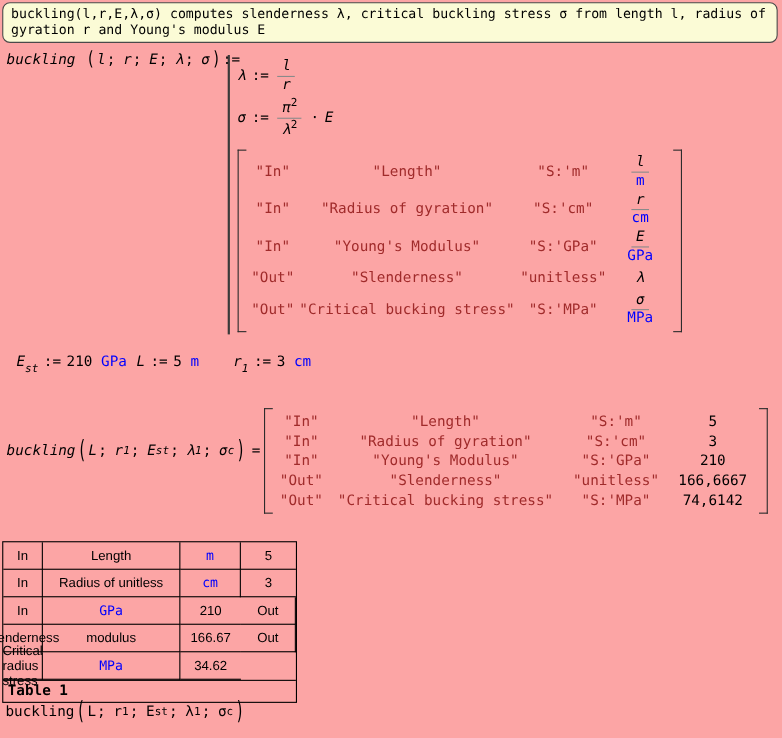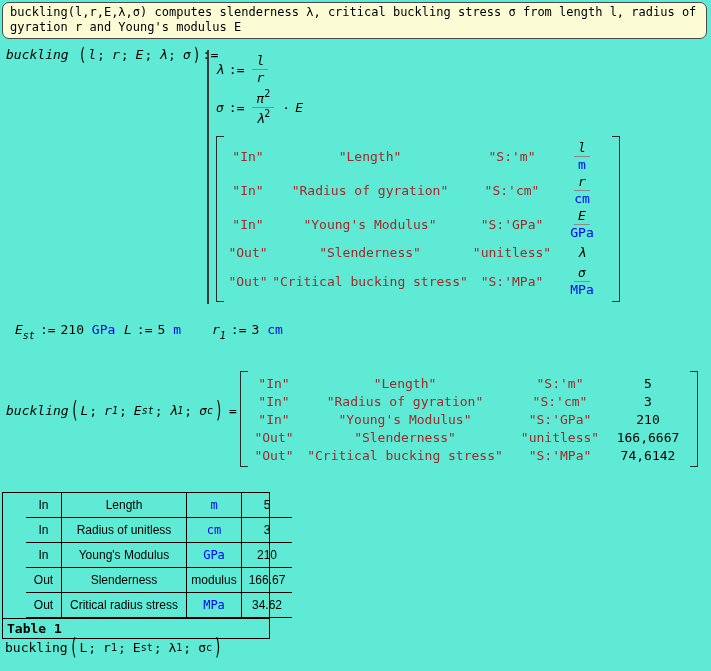--- a/index.html
+++ b/index.html
@@ -1,16 +1,16 @@
 <!DOCTYPE html>
 <html><head>
 <meta charset="utf-8">
 <style>
   html,body { margin:0; padding:0; background:#fff; }
-  .canvas { position:relative; width:711px; height:671px; background:#5eead4;
+  .canvas { position:relative; width:711px; height:671px; background:#fca5a5;
             font-family:"DejaVu Sans Mono", monospace; font-size:13px; color:#000; overflow:hidden; }
 
   
   .comment { position:absolute; left:2px; top:2px; width:705px; box-sizing:border-box;
              background:#fbfbd6; border:1px solid #4a4a4a; border-radius:7px;
              padding:2px 7px 3px; font-size:12px; line-height:15px; }
 
   
   .var { font-style:italic; }
   .str { color:#a02b2b; }
@@ -50,21 +50,21 @@
   .asg { position:absolute; top:322px; white-space:nowrap; }
 
   
   .call-sig { position:absolute; left:6px; top:403px; display:flex; align-items:center; white-space:nowrap; }
   .call-mx { position:absolute; left:240px; top:371px; }
   .eq { margin:0 2px 0 4px; }
 
   
   .tbl { position:absolute; left:2px; top:492px; width:268px; box-sizing:border-box;
          border:1px solid #000; font-family:"Liberation Sans", sans-serif; font-size:12px; }
-  .tbl-grid { display:grid; grid-template-columns:36px 125px 55px 50px;margin-left:23px; }
+  .tbl-grid { display:grid; grid-template-columns:36px 125px 55px 50px; }
   .tcell { height:25px; box-sizing:border-box; display:flex; align-items:center; justify-content:center;
            border-bottom:1px solid #000; border-right:1px solid #000; }
   .tcell.last { border-right:none; }
   .tunit { font-family:"DejaVu Sans Mono", monospace; font-size:12px; color:#0000ff; }
   .tunit-plain { font-family:"Liberation Sans", sans-serif; color:#000; }
   .tcap { border-top:1px solid #000; height:20px; box-sizing:border-box; display:flex; align-items:center;
           font-family:"DejaVu Sans Mono", monospace; font-size:13px; padding:0 4px;font-weight:bold; }
 
   
   .footer-expr { position:absolute; left:5px; top:640px; display:flex; align-items:center; white-space:nowrap; }
@@ -217,21 +217,20 @@
       <span class="tcell">Length</span>
       <span class="tcell tunit">m</span>
       <span class="tcell last">5</span>
 
       <span class="tcell">In</span>
       <span class="tcell">Radius of unitless</span>
       <span class="tcell tunit">cm</span>
       <span class="tcell last">3</span>
 
       <span class="tcell">In</span>
-      <span class="tcell">Young's Modulus</span>
       <span class="tcell tunit">GPa</span>
       <span class="tcell last">210</span>
 
       <span class="tcell">Out</span>
       <span class="tcell">Slenderness</span>
       <span class="tcell tunit tunit-plain">modulus</span>
       <span class="tcell last">166.67</span>
 
       <span class="tcell">Out</span>
       <span class="tcell">Critical radius stress</span>

